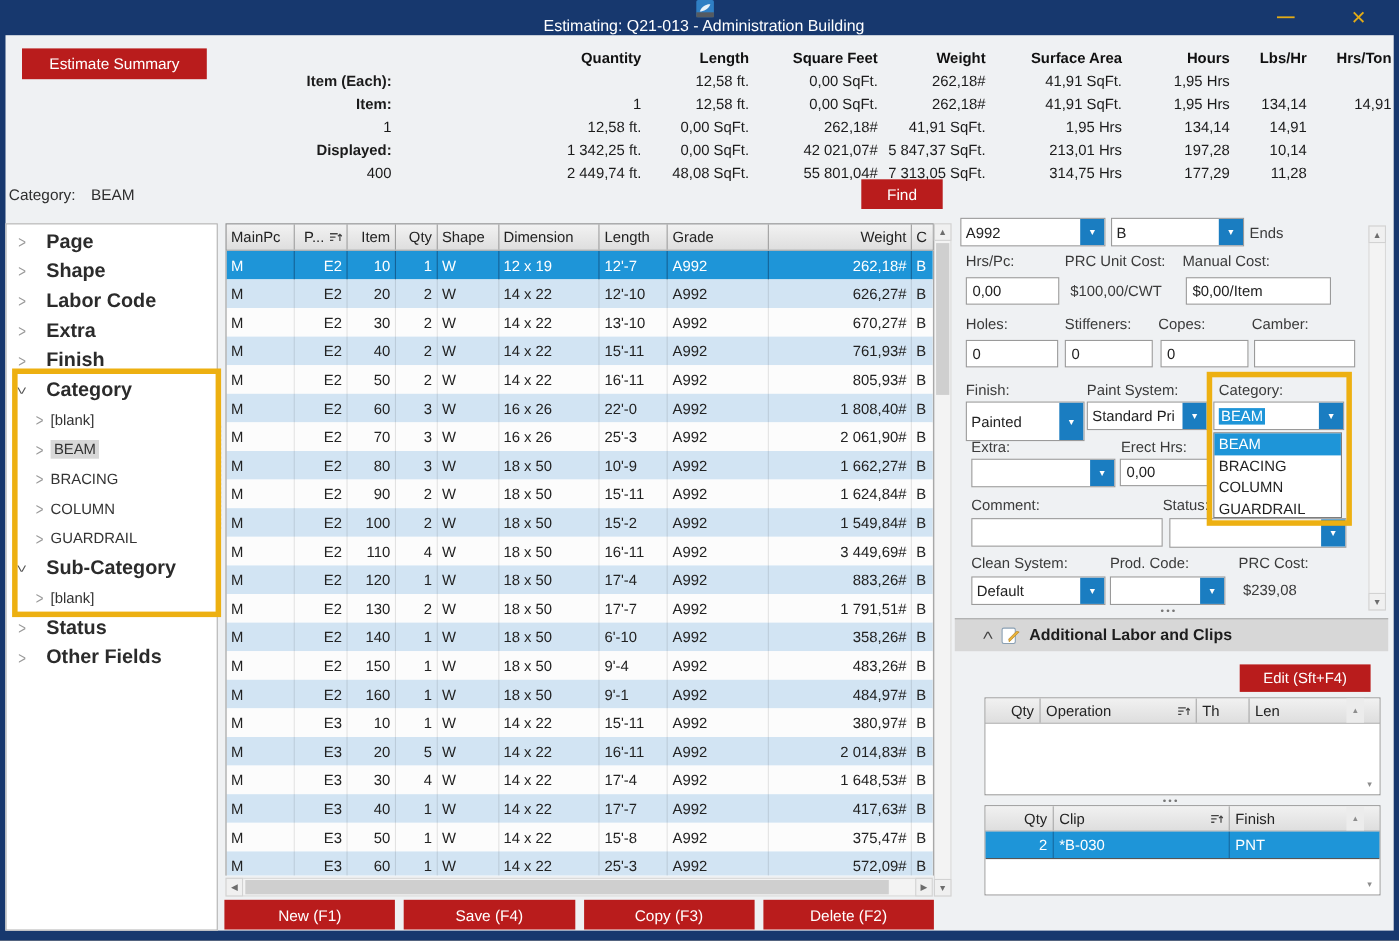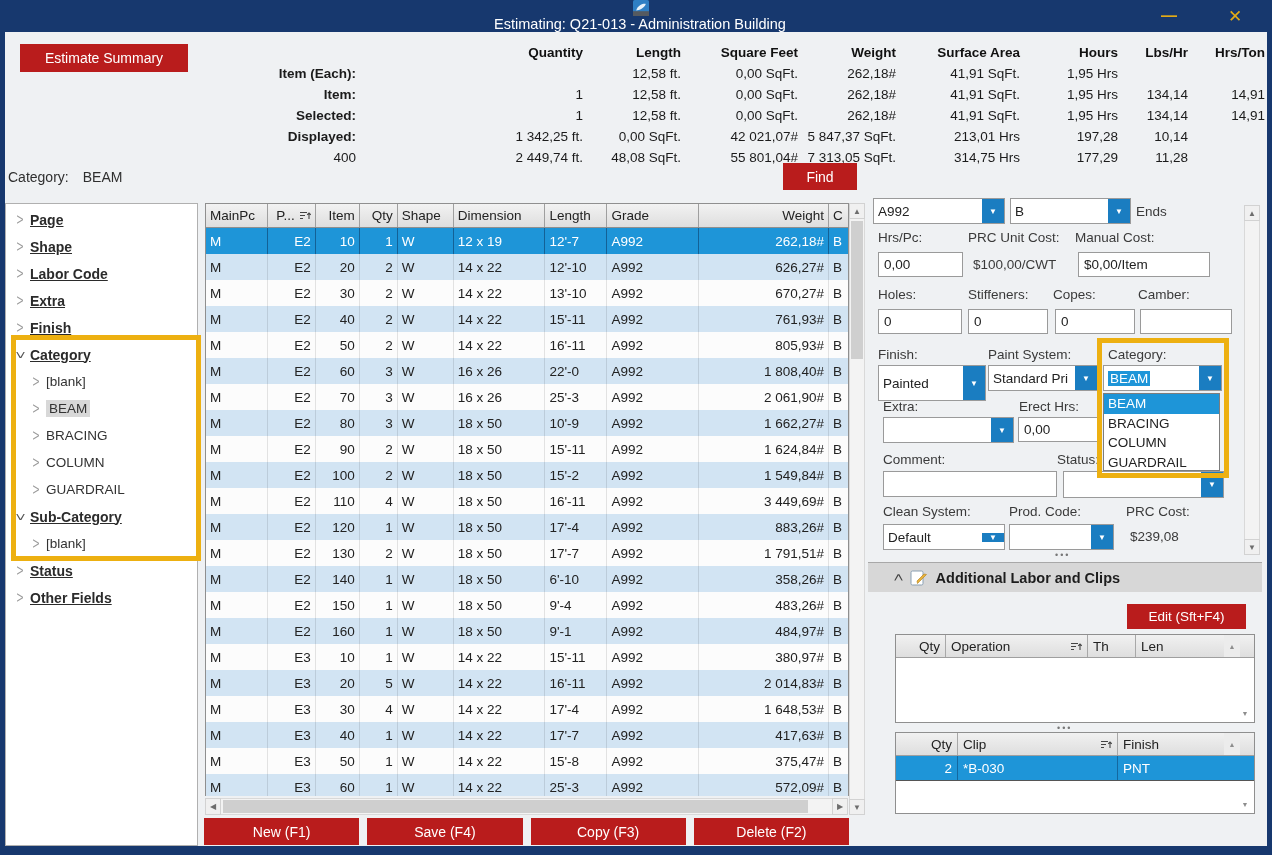--- a/index.html
+++ b/index.html
@@ -27,21 +27,21 @@
   .sum-head div { font-weight:bold; color:#111; }
   .sum-label { font-weight:bold; color:#111; }
   #category-line { left:3px; top:131px; height:27px; display:flex; align-items:center; color:#2f2f2f; font-size:14px; }
   #category-line .val { margin-left:14px; }
   
   #tree { left:0px; top:171px; width:193px; height:643px; background:#fff; border:1px solid #b0b0b0; padding-top:2px; overflow:hidden; }
   .tree-item { height:27px; display:flex; align-items:center; cursor:pointer; white-space:nowrap; }
   .tree-item .chev { width:12px; margin-left:8px; color:#9a9a9a; font-size:12px; display:inline-block; text-align:center;
                      transform:scaleY(1.3); }
   .tree-item[data-state="expanded"] .chev { transform:rotate(90deg) scaleY(1.3); color:#555; }
-  .tree-item[data-level="0"] .lbl-t { font-weight:bold; color:#2b2b2b; margin-left:4px; font-size:14px;text-decoration:underline; }
+  .tree-item[data-level="0"] .lbl-t { font-weight:bold; color:#2b2b2b; margin-left:16px; font-size:18px; }
   .tree-item[data-level="1"] { padding-left:16px; }
   .tree-item[data-level="1"] .lbl-t { color:#333; margin-left:4px; font-size:13.5px; }
   .tree-item[data-selected="true"] .lbl-t { background:#d8d8d8; padding:1px 3px; }
   #tree-splitter { left:194px; top:352px; width:3px; height:100px; border-left:2px dotted #8f8f8f; }
   
   .hl-box { border:5px solid #edb011; z-index:30; pointer-events:none; }
   
   #grid-header { left:200px; top:171px; width:644px; height:25px; display:flex;
                  background:linear-gradient(#f2f2f2,#dedede); border:1px solid #8f8f8f; }
   #grid-header .hc { display:flex; align-items:center; border-right:1px solid #9f9f9f; padding:0 4px; color:#222; overflow:hidden; white-space:nowrap; }
@@ -136,21 +136,20 @@
             <div>1</div>
             <div>12,58 ft.</div>
             <div>0,00 SqFt.</div>
             <div>262,18#</div>
             <div>41,91 SqFt.</div>
             <div>1,95 Hrs</div>
             <div>134,14</div>
             <div>14,91</div>
           </div>
           <div class="sum-grid">
-            <div class="sum-label">Selected:</div>
             <div>1</div>
             <div>12,58 ft.</div>
             <div>0,00 SqFt.</div>
             <div>262,18#</div>
             <div>41,91 SqFt.</div>
             <div>1,95 Hrs</div>
             <div>134,14</div>
             <div>14,91</div>
           </div>
           <div class="sum-grid">
@@ -639,21 +638,21 @@
     <span class="lbl abs" style="left:1052px;top:420px;">Status:</span>
     <div class="field abs" style="left:878px;top:439px;width:174px;height:26px;"></div>
     <div class="combo abs" style="left:1058px;top:439px;width:161px;height:27px;">
       <span class="cv"></span>
       <span class="dd">▼</span>
     </div>
 
     <span class="lbl abs" style="left:878px;top:472px;">Clean System:</span>
     <span class="lbl abs" style="left:1004px;top:472px;">Prod. Code:</span>
     <span class="lbl abs" style="left:1121px;top:472px;">PRC Cost:</span>
-    <div class="combo abs" style="left:878px;top:492px;width:122px;height:26px;align-items:center;">
+    <div class="combo abs" style="left:878px;top:492px;width:122px;height:26px;">
       <span class="cv">Default</span>
       <span class="dd">▼</span>
     </div>
     <div class="combo abs" style="left:1004px;top:492px;width:105px;height:26px;">
       <span class="cv"></span>
       <span class="dd">▼</span>
     </div>
     <span class="lbl abs" style="left:1125px;top:497px;">$239,08</span>
 
     <div class="sb-track abs" style="left:1239px;top:173px;width:16px;height:350px;"></div>

